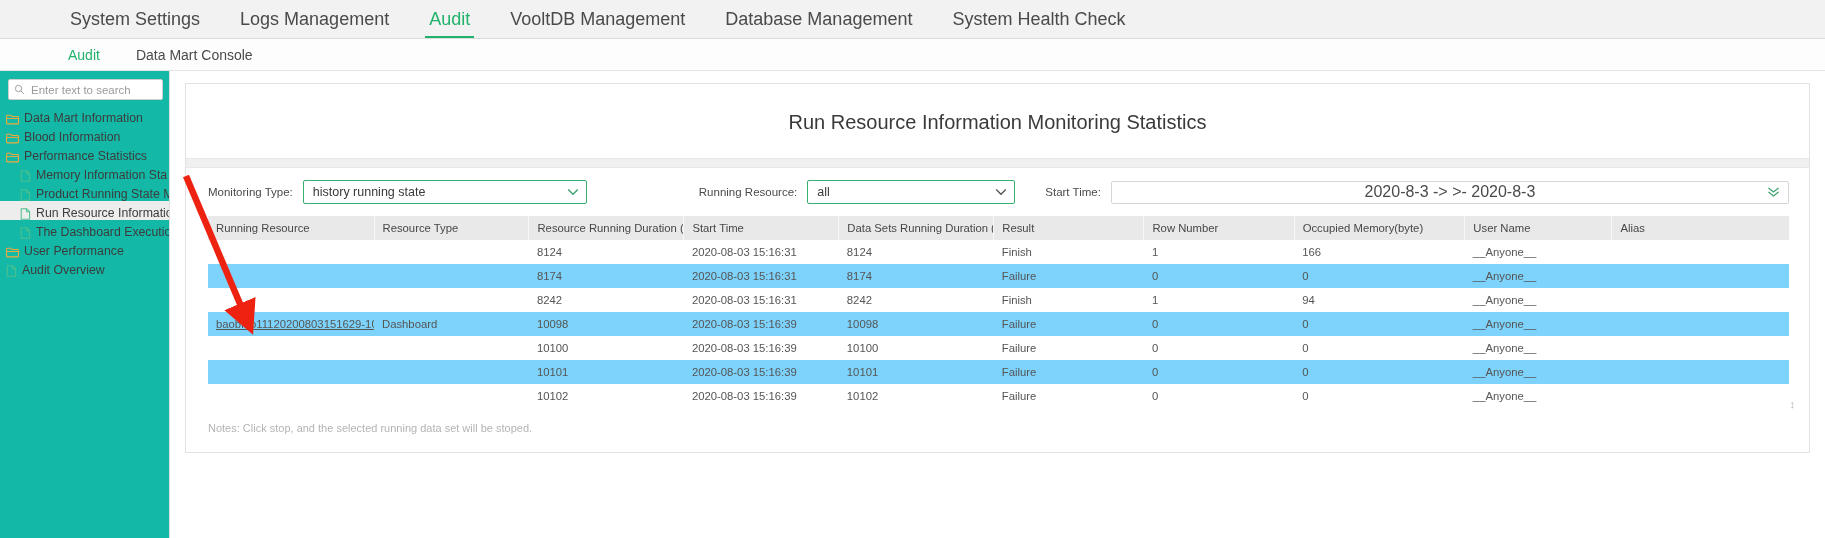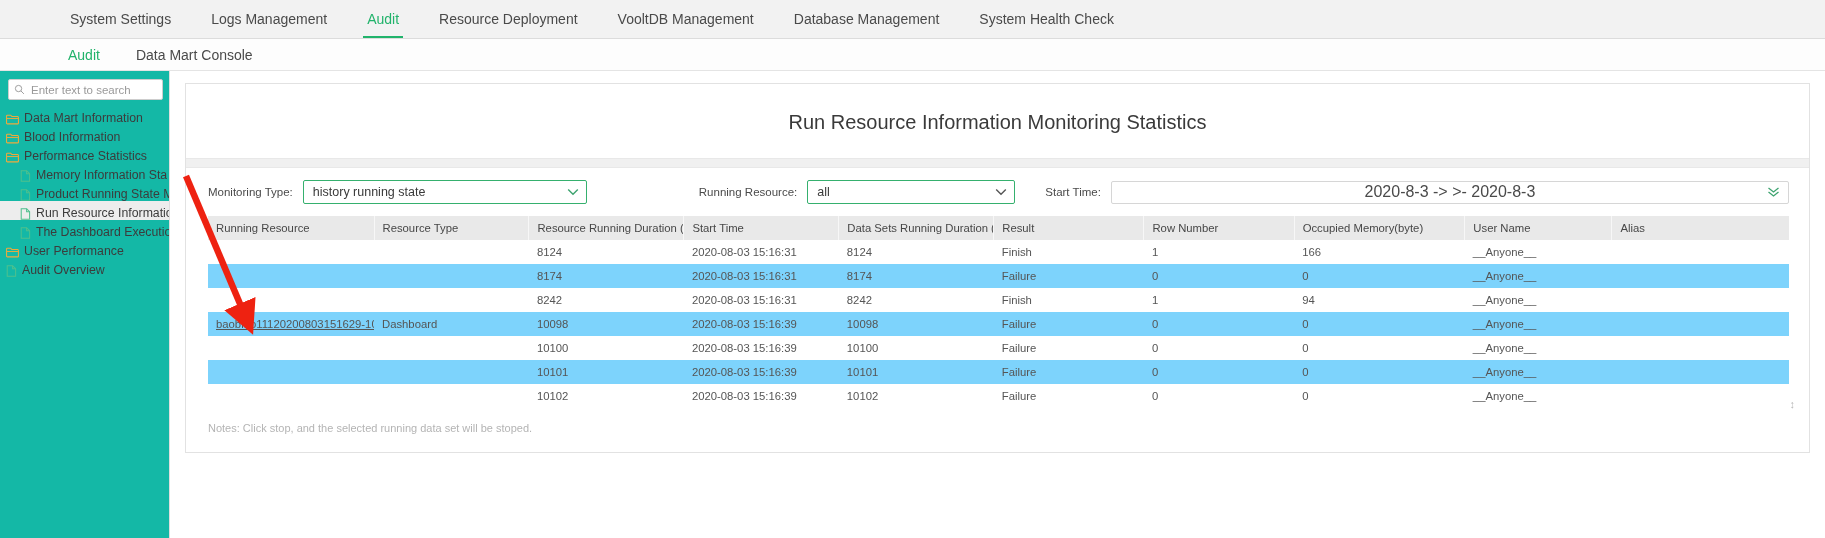--- a/index.html
+++ b/index.html
@@ -23,21 +23,21 @@
     border-bottom: 1px solid #dcdcdc;
     display: flex;
     align-items: stretch;
     padding-left: 50px;
     box-sizing: border-box;
   }
   .topnav-item {
     display: flex;
     align-items: center;
     padding: 0 20px;
-    font-size: 14px;
+    font-size: 18px;
     color: #4a4a4a;
     white-space: nowrap;
     position: relative;
     cursor: pointer;
   }
   .topnav-item.active {
     color: #21b36b;
   }
   .topnav-item.active::after {
     content: "";
@@ -279,21 +279,20 @@
     pointer-events: none;
   }
 </style>
 </head>
 <body>
 
 <div class="topnav" id="topnav">
     <div class="topnav-item">System Settings</div>
     <div class="topnav-item">Logs Management</div>
     <div class="topnav-item active">Audit</div>
-    <div class="topnav-item">Resource Deployment</div>
     <div class="topnav-item">VooltDB Management</div>
     <div class="topnav-item">Database Management</div>
     <div class="topnav-item">System Health Check</div>
   </div>
 
 <div class="subnav" id="subnav">
     <div class="subnav-item active">Audit</div>
     <div class="subnav-item">Data Mart Console</div>
   </div>
 

